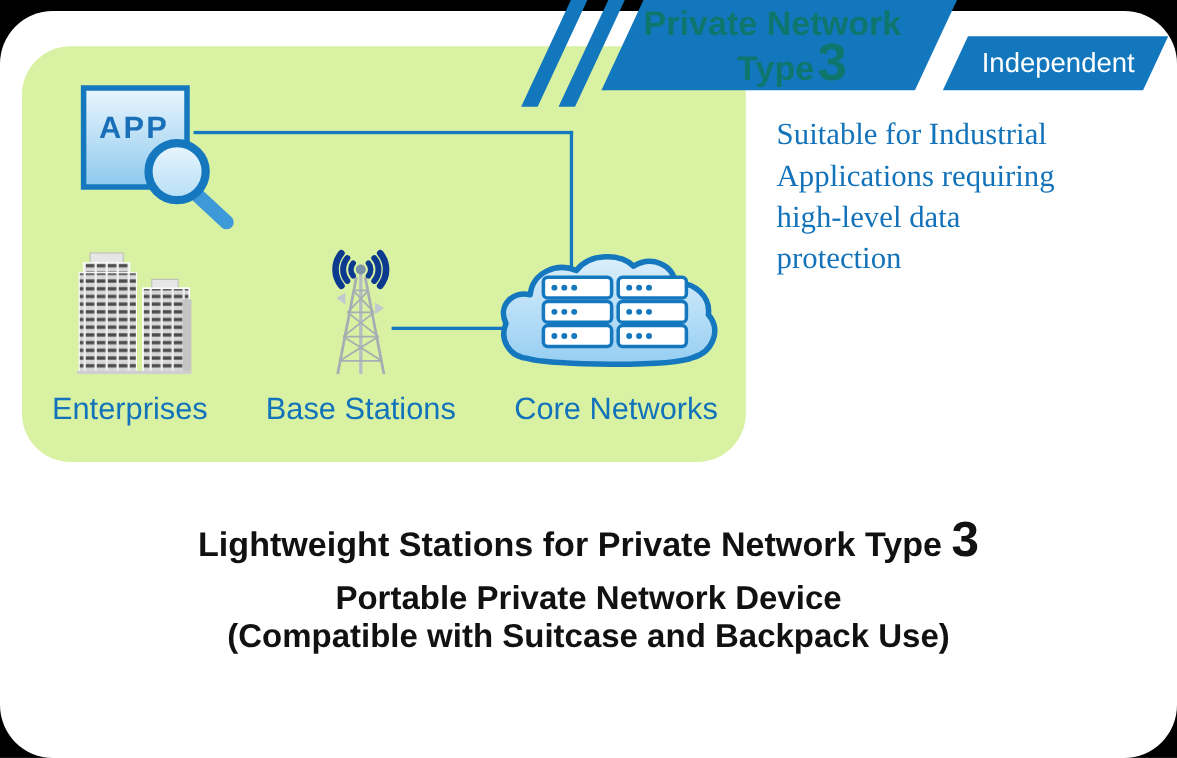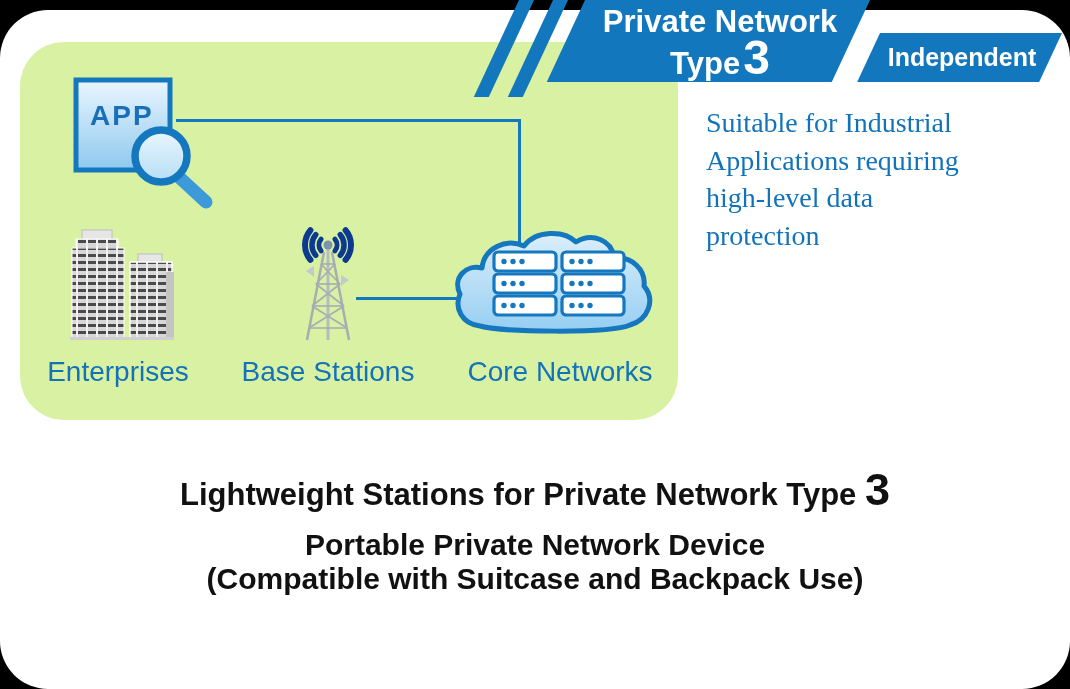--- a/index.html
+++ b/index.html
@@ -31,28 +31,28 @@
     font-family:Liberation Serif, serif;
   }
   
   .ribbon,.stripe{position:absolute;background:#1377bd;transform:skewX(-25deg);transform-origin:0 0;z-index:5;}
   #stripe-1{left:519px;top:0;width:15px;height:97px;}
   #stripe-2{left:553px;top:0;width:15px;height:97px;}
   #ribbon-main{left:585px;top:0;width:285px;height:82px;}
   #ribbon-tag{left:880px;top:33px;width:182px;height:49px;}
   .ribbon-main-text{
     position:absolute;left:585px;top:0;width:270px;height:82px;z-index:6;
-    color:#ffffff;text-align:center;font-weight:700;
+    color:#0f766e;text-align:left;font-weight:700;
   }
   .ribbon-main-text .t1{font-size:31px;line-height:36px;margin-top:4px;}
   .ribbon-main-text .t2{font-size:31px;line-height:34px;display:flex;justify-content:center;align-items:baseline;gap:3px;margin-top:-2px;}
   .ribbon-main-text .t2 .big-num{font-size:48px;line-height:40px;}
   .ribbon-tag-text{
     position:absolute;left:880px;top:33px;width:164px;height:49px;z-index:6;
-    color:#fff;font-size:25px;font-weight:700;display:flex;align-items:center;justify-content:center;
+    color:#fff;font-size:25px;font-weight:400;display:flex;align-items:center;justify-content:center;
   }
   
   .caption{position:absolute;left:0;width:1070px;text-align:center;z-index:4;color:#111;}
   #caption-heading{top:464px;font-size:31px;font-weight:600;}
   #caption-heading .big-num{font-size:45px;font-weight:600;vertical-align:baseline;}
   #caption-line2{top:528px;font-size:30px;font-weight:600;}
   #caption-line3{top:562px;font-size:30px;font-weight:600;}
 </style>
 </head>
 <body>

